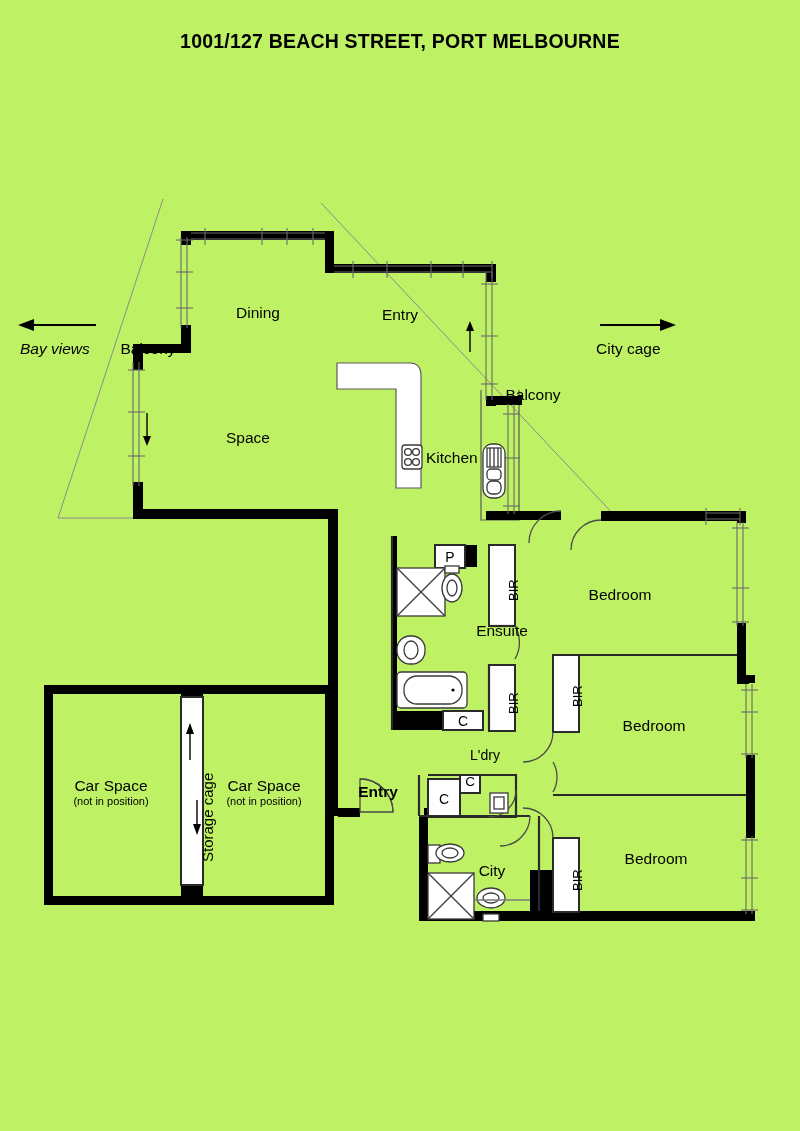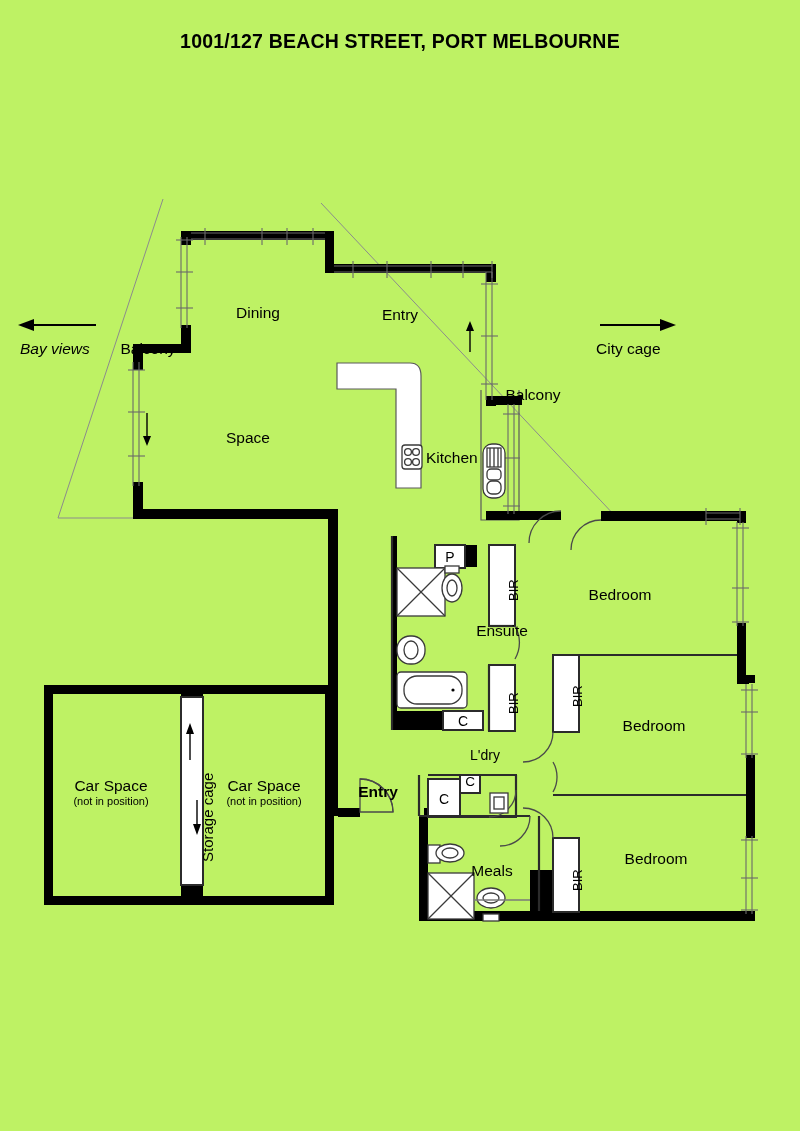--- a/index.html
+++ b/index.html
@@ -411,21 +411,21 @@
   <div class="view-label" style="left:596px; top:340px;">City cage</div>
 
   <div class="room-label center" style="left:258px; top:304px;">Dining</div>
   <div class="room-label center" style="left:400px; top:306px;">Entry</div>
   <div class="room-label center" style="left:248px; top:429px;">Space</div>
   <div class="room-label" style="left:426px; top:449px;">Kitchen</div>
   <div class="room-label center" style="left:148px; top:340px;">Balcony</div>
   <div class="room-label center" style="left:533px; top:386px;">Balcony</div>
 
   <div class="room-label center" style="left:454px; top:622px;margin-left:48px;">Ensuite</div>
-  <div class="room-label center" style="left:492px; top:862px;">Meals</div>
+  <div class="room-label center" style="left:492px; top:862px;">City</div>
   <div class="room-label small center" style="left:485px; top:747px;">L'dry</div>
   <div class="room-label center" style="left:378px; top:783px;font-weight:bold;">Entry</div>
 
   <div class="room-label center" style="left:620px; top:586px;">Bedroom</div>
   <div class="room-label center" style="left:654px; top:717px;">Bedroom</div>
   <div class="room-label center" style="left:656px; top:850px;">Bedroom</div>
 
   <div class="room-label center" style="left:111px; top:777px;">
     <span>Car Space</span>
     <span class="sub">(not in position)</span>

